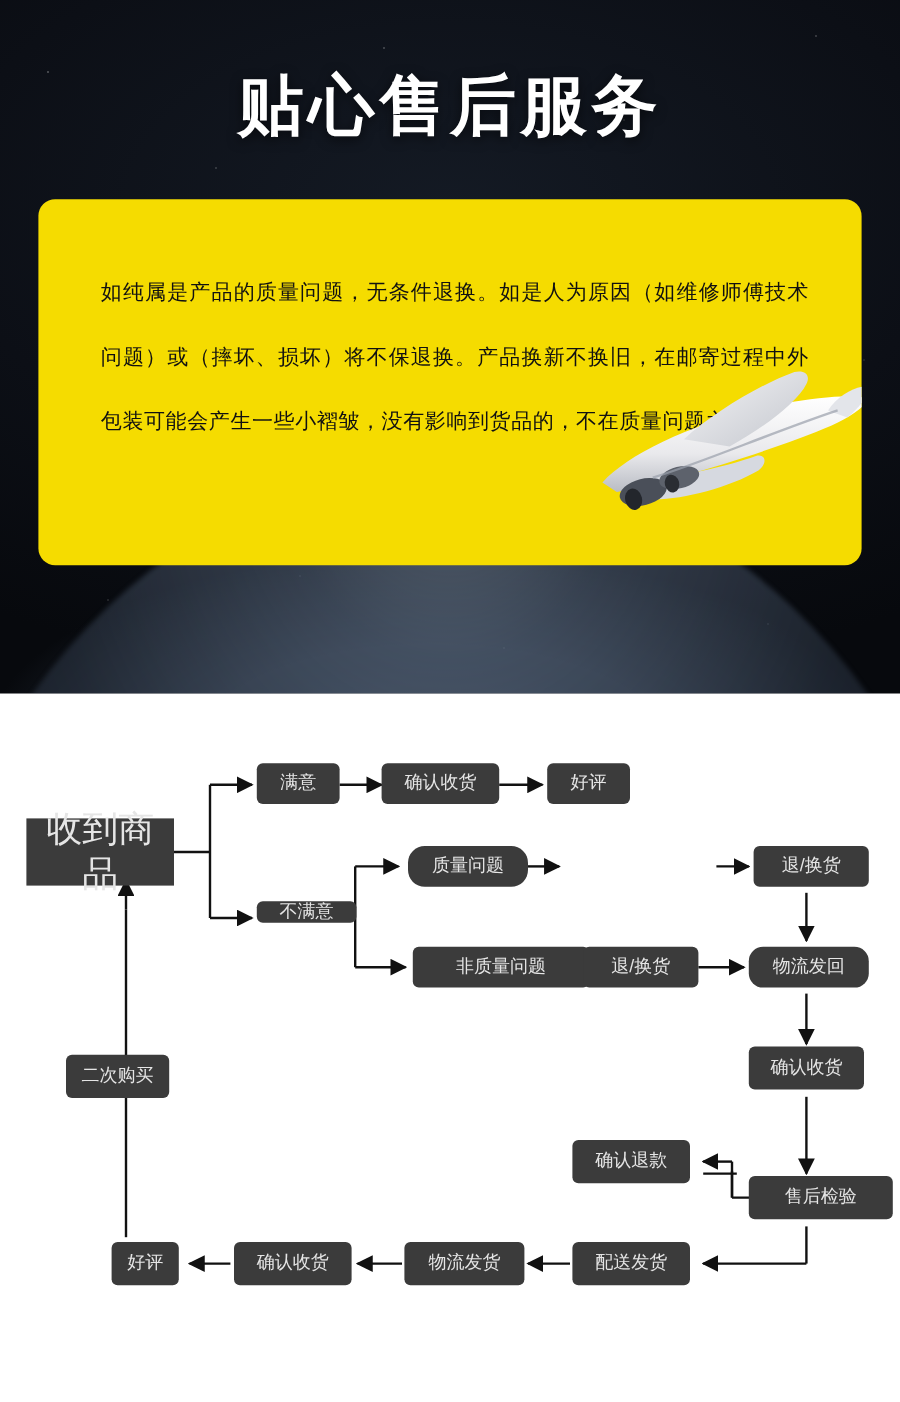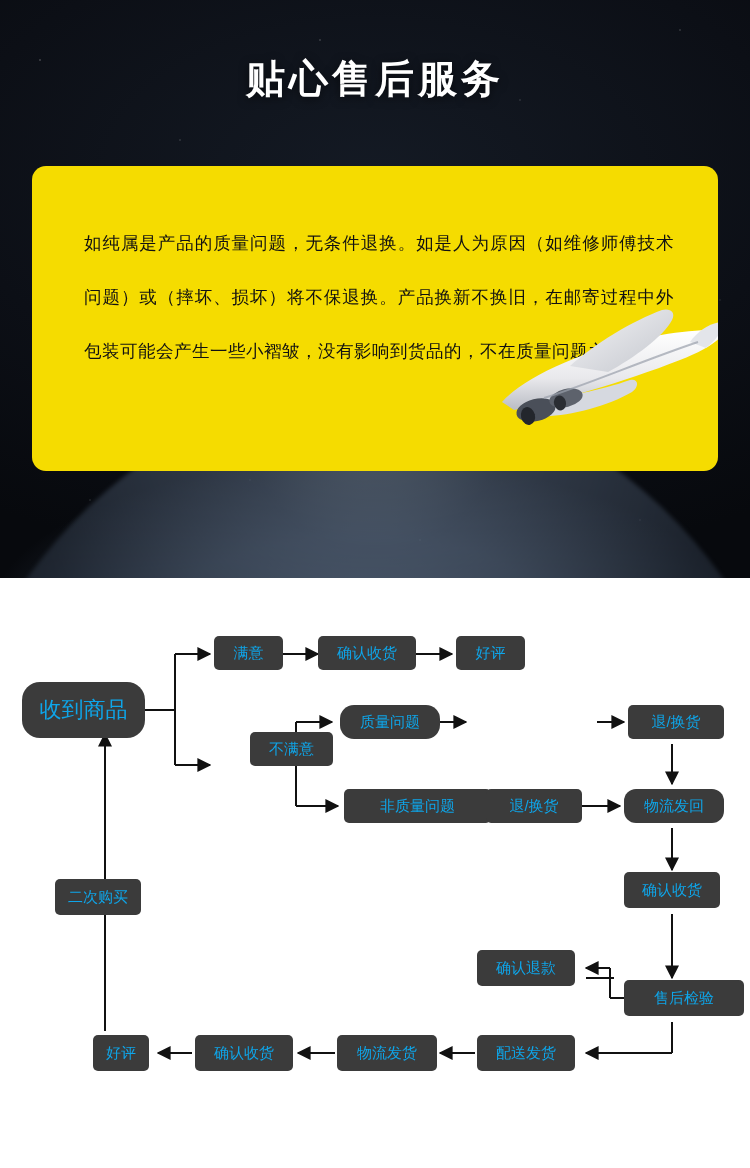--- a/index.html
+++ b/index.html
@@ -53,21 +53,21 @@
     opacity: .55;
     filter: blur(2px);
   }
   .hero-title {
     position: absolute;
     top: 52px;
     left: 0;
     width: 750px;
     text-align: center;
     color: #ffffff;
-    font-size: 39px;
+    font-size: 55px;
     font-weight: bold;
     letter-spacing: 4px;
     text-shadow: 0 2px 10px rgba(0,0,0,.6);
   }
 
   
   .yellow-card {
     position: absolute;
     left: 32px;
     top: 166px;
@@ -104,34 +104,34 @@
   .flow {
     position: relative;
     width: 750px;
     height: 590px;
     background: #ffffff;
   }
   .node {
     position: absolute;
     box-sizing: border-box;
     background: #3b3b3b;
-    color: #0ea5e9;
+    color: #e5e5e5;
     border-radius: 5px;
     display: flex;
     align-items: center;
     justify-content: center;
     text-align: center;
     font-size: 15px;
     line-height: 1.25;
     padding: 0 12px;
     white-space: pre-line;
   }
   .node.big {
-    font-size: 22px;
-    border-radius: 18px;
+    font-size: 30px;
+    border-radius: 0;
   }
   .node.two-line {
     font-size: 14px;
     line-height: 1.3;
   }
   .flow svg.wires {
     position: absolute;
     left: 0;
     top: 0;
     width: 750px;
@@ -235,21 +235,21 @@
       <path d="M105 453 V320"></path>
       <path d="M105 320 V180"></path>
       <path d="M105 180 V156" marker-end="url(#arrow)"></path>
     </g>
   </svg>
 
   <div class="node big" style="left:22px;  top:104px; width:123px; height:56px;">收到商品</div>
   <div class="node" style="left:214px; top:58px;  width:69px;  height:34px;">满意</div>
   <div class="node" style="left:318px; top:58px;  width:98px;  height:34px;">确认收货</div>
   <div class="node" style="left:456px; top:58px;  width:69px;  height:34px;">好评</div>
-  <div class="node" style="left:214px; top:154px; width:83px;  height:34px;margin-left:36px;">不满意</div>
+  <div class="node" style="left:214px; top:173px; width:83px;  height:18px;">不满意</div>
   <div class="node" style="left:340px; top:127px; width:100px; height:34px;border-radius:14px;">质量问题</div>
   <div class="node" style="left:628px; top:127px; width:96px;  height:34px;">退/换货</div>
   <div class="node" style="left:344px; top:211px; width:147px; height:34px;">非质量问题</div>
   <div class="node" style="left:486px; top:211px; width:96px;  height:34px;">退/换货</div>
   <div class="node" style="left:624px; top:211px; width:100px; height:34px;border-radius:12px;">物流发回</div>
   <div class="node" style="left:624px; top:294px; width:96px;  height:36px;">确认收货</div>
   <div class="node" style="left:624px; top:402px; width:120px;  height:36px;">售后检验</div>
   <div class="node" style="left:477px; top:457px; width:98px;  height:36px;">配送发货</div>
   <div class="node" style="left:337px; top:457px; width:100px; height:36px;">物流发货</div>
   <div class="node" style="left:477px; top:372px; width:98px;  height:36px;">确认退款</div>

